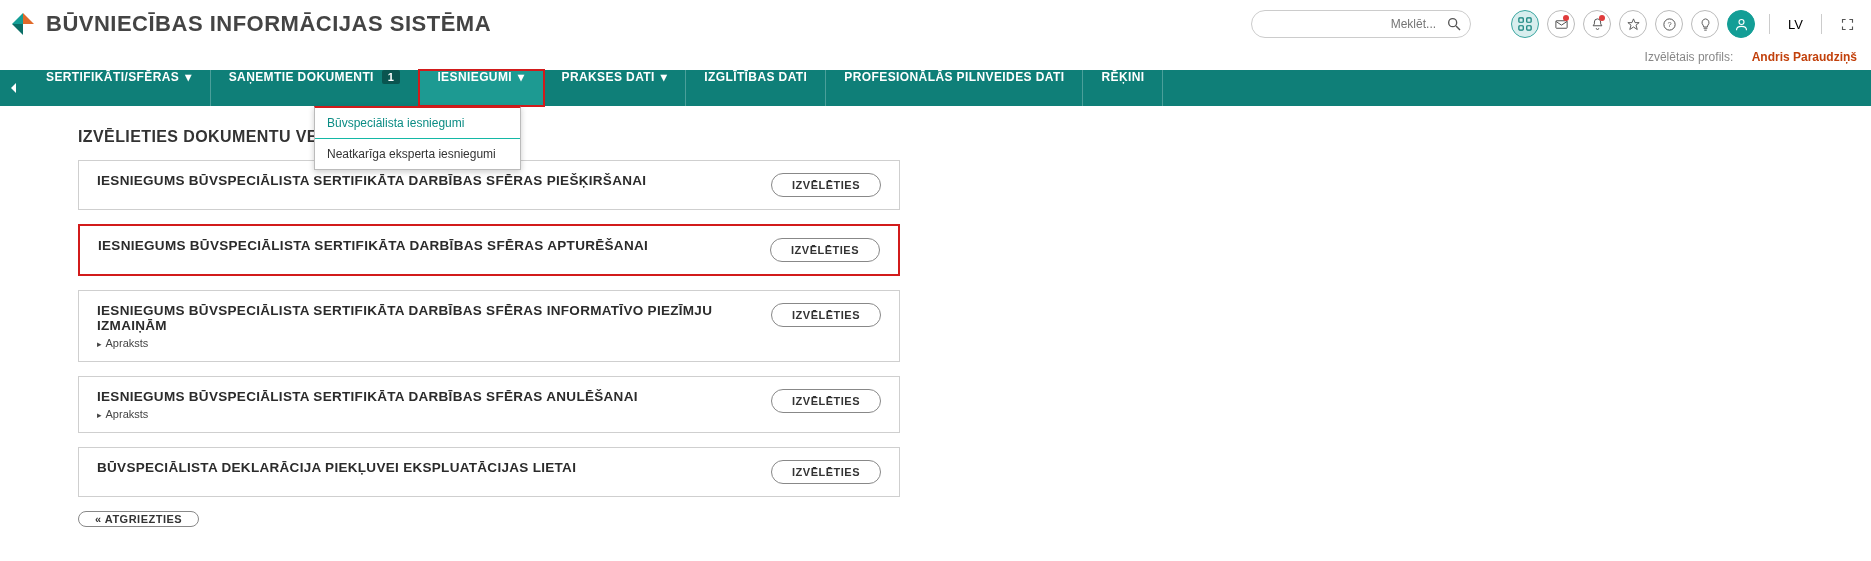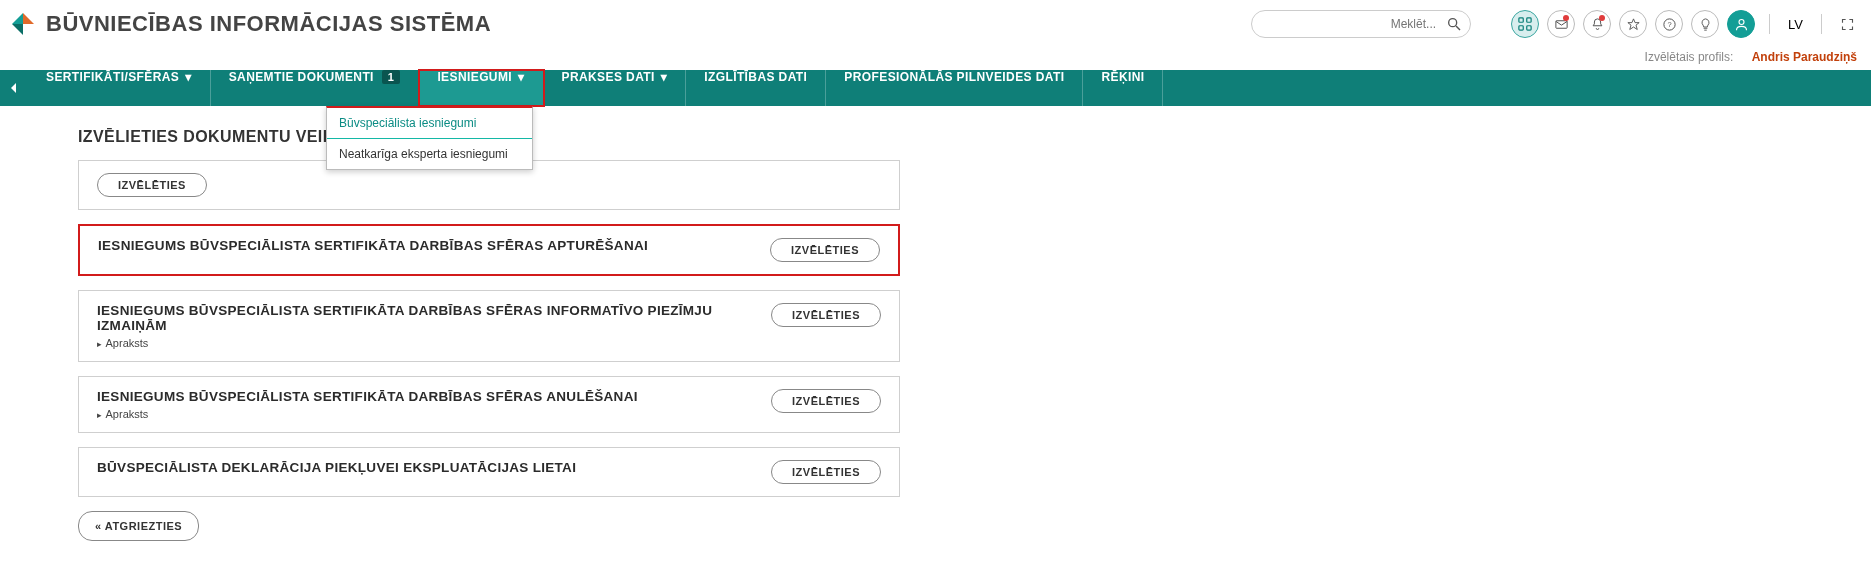--- a/index.html
+++ b/index.html
@@ -30,35 +30,35 @@
   
   .mainnav { background:#0f7f78; height:36px; display:flex; align-items:stretch; color:#fff; font-size:12px; font-weight:700; letter-spacing:.4px; }
   .nav-arrow { width:28px; display:flex; align-items:center; justify-content:center; cursor:pointer; }
   .nav-arrow svg{ fill:#fff; }
   .nav-item { display:flex; align-items:flex-start; padding:0 18px; border-right:1px solid rgba(255,255,255,.25); cursor:pointer; white-space:nowrap; position:relative; }
   .nav-item .caret { margin-left:6px; }
   .nav-item.active { background:#1d9a92; }
   .nav-badge { background:#0a5550; color:#fff; font-size:11px; padding:1px 6px; margin-left:8px; border-radius:2px; }
   .nav-item.highlight { outline:2px solid #d21b1b; outline-offset:-1px; }
 
-  .dropdown { position:absolute; top:36px; left:326px; width:207px; background:#fff; border:1px solid #bbb; box-shadow:0 2px 6px rgba(0,0,0,.2); z-index:10; border-top:2px solid #d21b1b; }
+  .dropdown { position:absolute; top:36px; left:314px; width:207px; background:#fff; border:1px solid #bbb; box-shadow:0 2px 6px rgba(0,0,0,.2); z-index:10; border-top:2px solid #d21b1b; }
   .dropdown-item { padding:8px 12px; font-size:12px; color:#333; cursor:pointer; font-weight:400; }
   .dropdown-item.sel { color:#0b8c84; }
   .dropdown-item + .dropdown-item { border-top:1px solid #14b8a6; }
 
   
   .content { padding: 22px 0 30px 78px; width: 900px; }
   .sect-title { font-family:"Arial Narrow",Arial,sans-serif; font-weight:700; font-size:16px; letter-spacing:.4px; text-transform:uppercase; color:#333; margin-bottom:14px; }
   .card { border:1px solid #cfcfcf; padding:12px 18px; margin-bottom:14px; display:flex; align-items:flex-start; justify-content:space-between; }
   .card.highlight { border:2px solid #d21b1b; }
   .card-title { font-family:"Arial Narrow",Arial,sans-serif; font-weight:700; font-size:13.5px; letter-spacing:.3px; text-transform:uppercase; color:#2b2b2b; }
   .card-sub { font-size:11px; color:#444; margin-top:4px; }
   .card-sub .tri { font-size:9px; margin-right:4px; }
   .pill-btn { border:1px solid #888; background:#fff; border-radius:14px; height:24px; padding:0 20px; font-size:11px; font-weight:700; letter-spacing:.5px; color:#333; cursor:pointer; text-transform:uppercase; }
-  .back-btn { border:1px solid #888; background:#fff; border-radius:14px; height:30px; padding:0 16px; font-size:11px; font-weight:700; letter-spacing:.5px; color:#333; cursor:pointer; text-transform:uppercase; }
+  .back-btn { border:1px solid #888; background:#fff; border-radius:14px; height:16px; padding:0 16px; font-size:11px; font-weight:700; letter-spacing:.5px; color:#333; cursor:pointer; text-transform:uppercase; }
 
   svg { display:block; }
 </style>
 </head>
 <body>
 
 <div class="topbar">
   <div class="logo-block">
     <span class="logo-glyph">
       <svg viewBox="0 0 24 24">
@@ -182,20 +182,23 @@
 <div class="dropdown">
   <div class="dropdown-item sel">Būvspeciālista iesniegumi</div>
   <div class="dropdown-item">Neatkarīga eksperta iesniegumi</div>
 </div>
 </div>
 
 <div class="content">
   <div class="sect-title">Izvēlieties dokumentu veidu:</div>
 
   <div class="card">
+    <div>
+      <div class="card-title">Iesniegums būvspeciālista sertifikāta darbības sfēras piešķiršanai</div>
+    </div>
     <button class="pill-btn">Izvēlēties</button>
   </div>
 
   <div class="card highlight">
     <div>
       <div class="card-title">Iesniegums būvspeciālista sertifikāta darbības sfēras apturēšanai</div>
     </div>
     <button class="pill-btn">Izvēlēties</button>
   </div>
 

